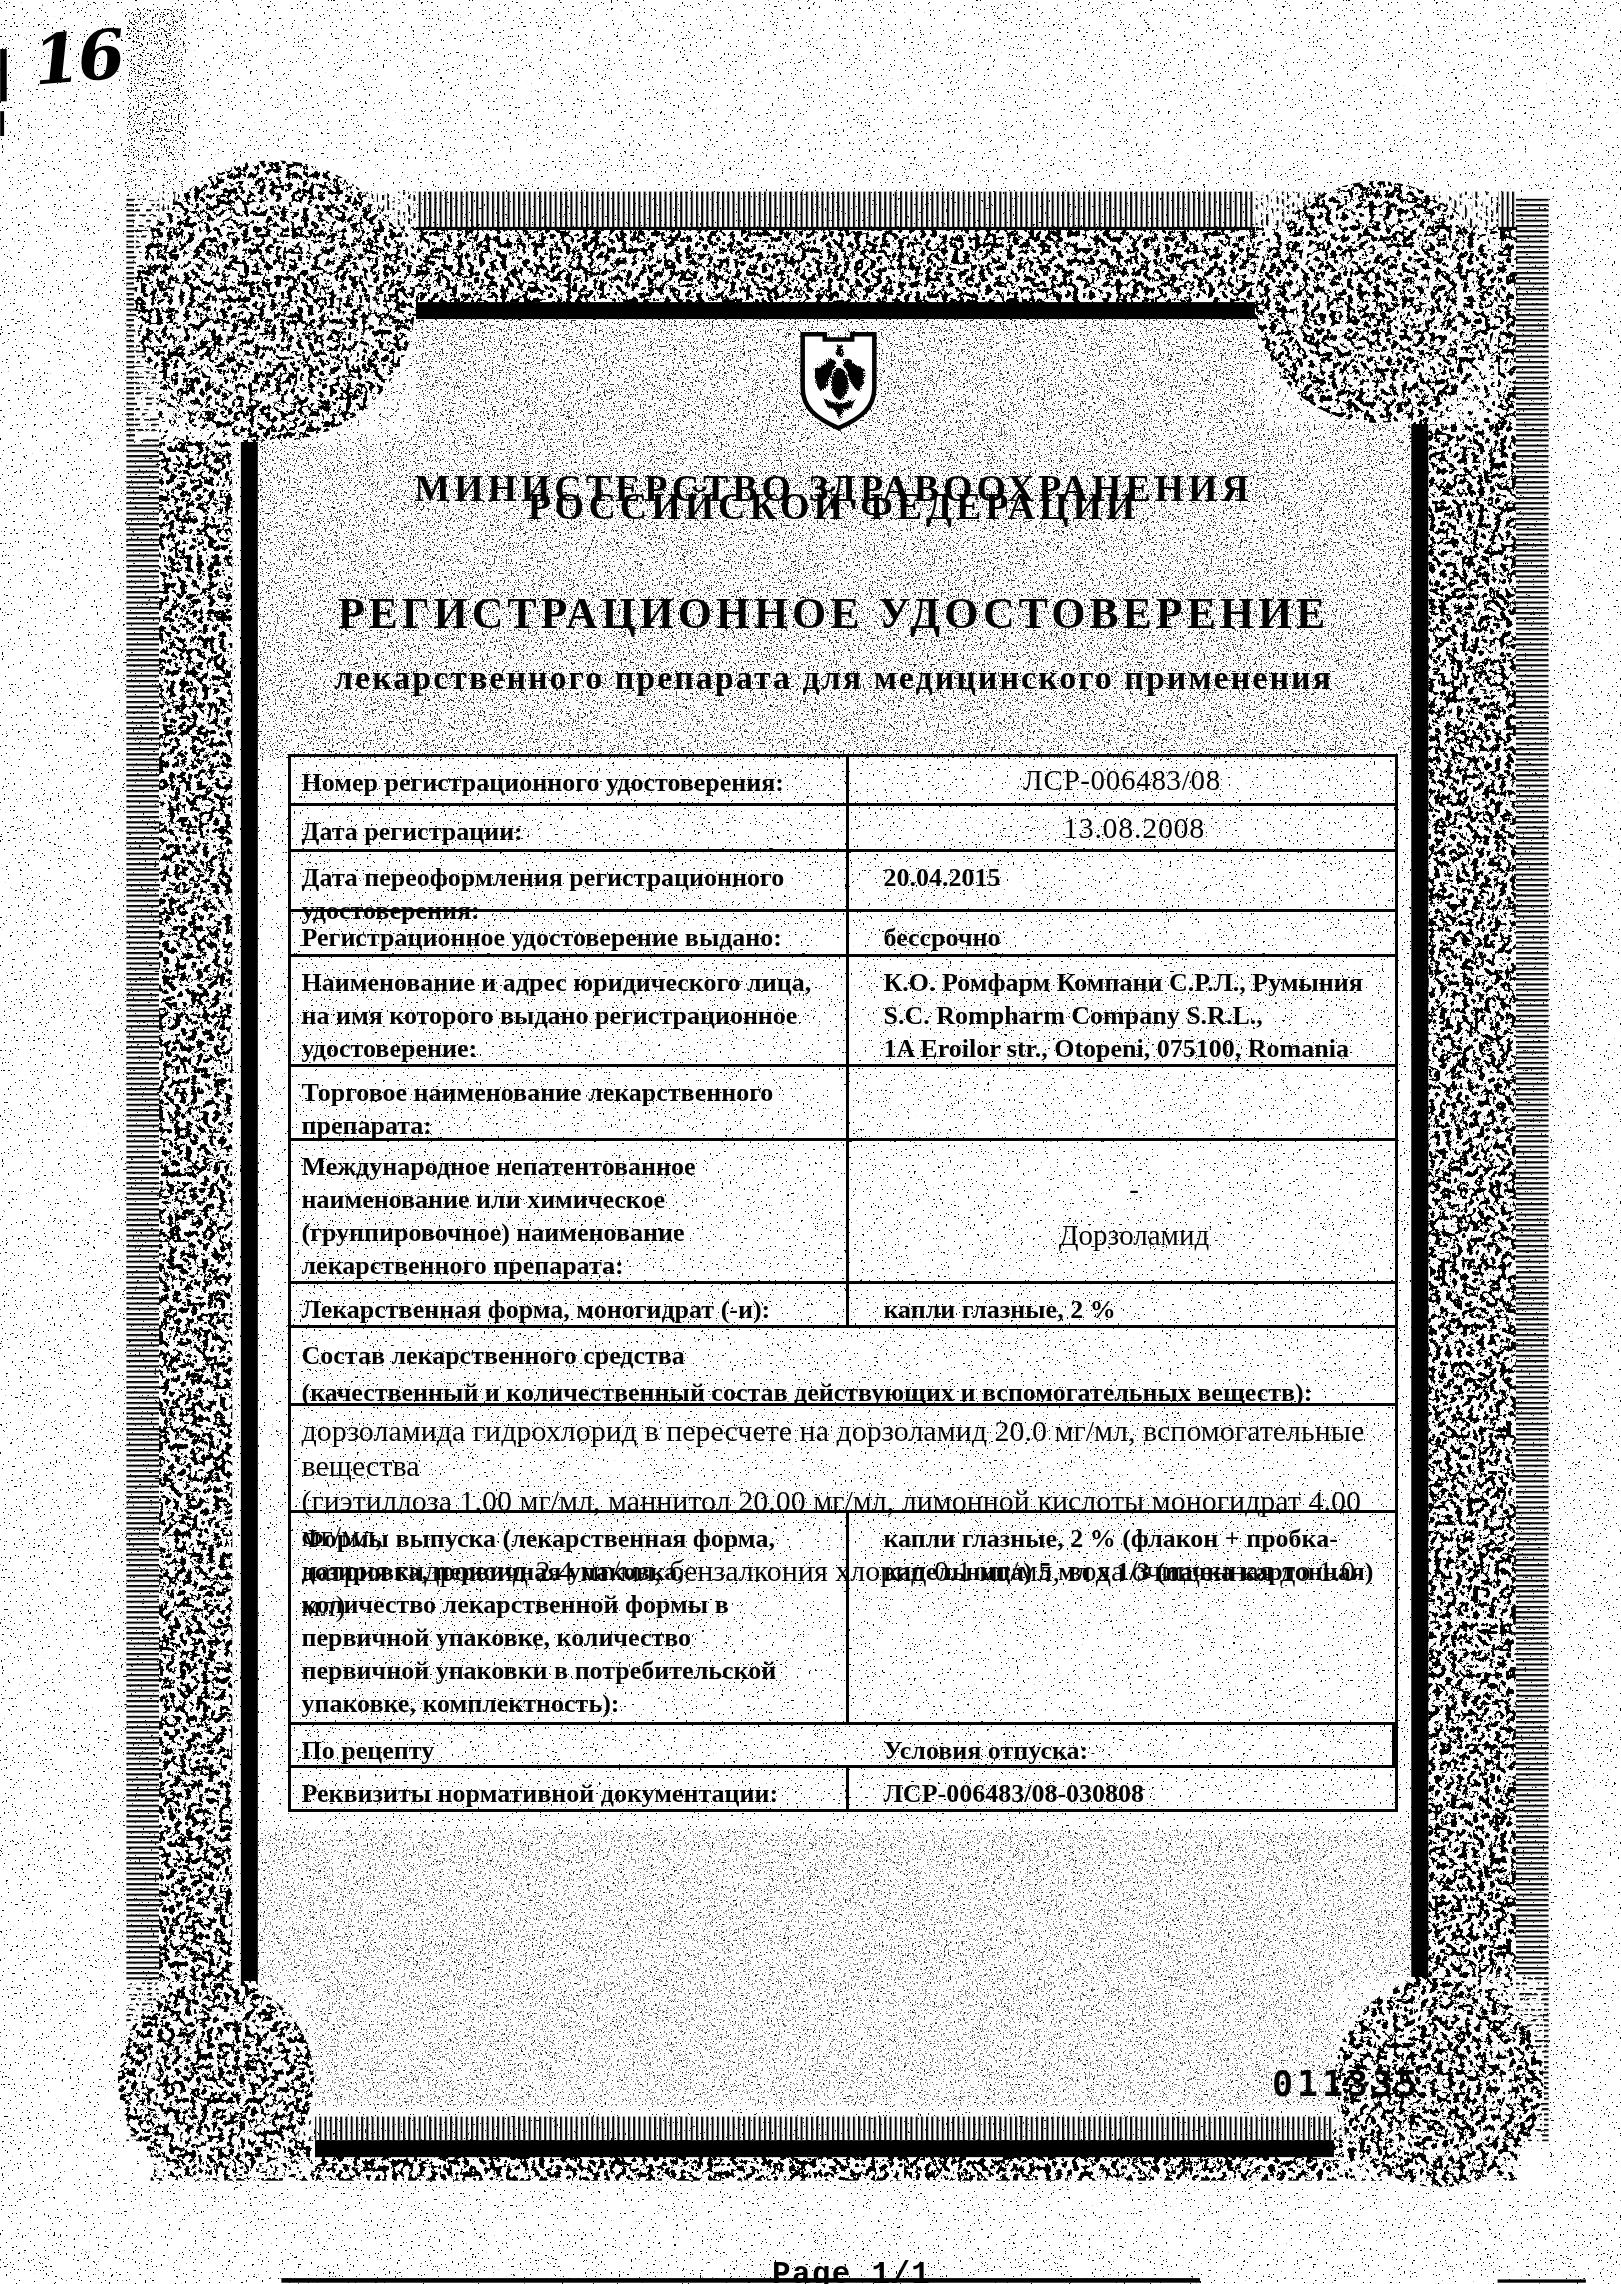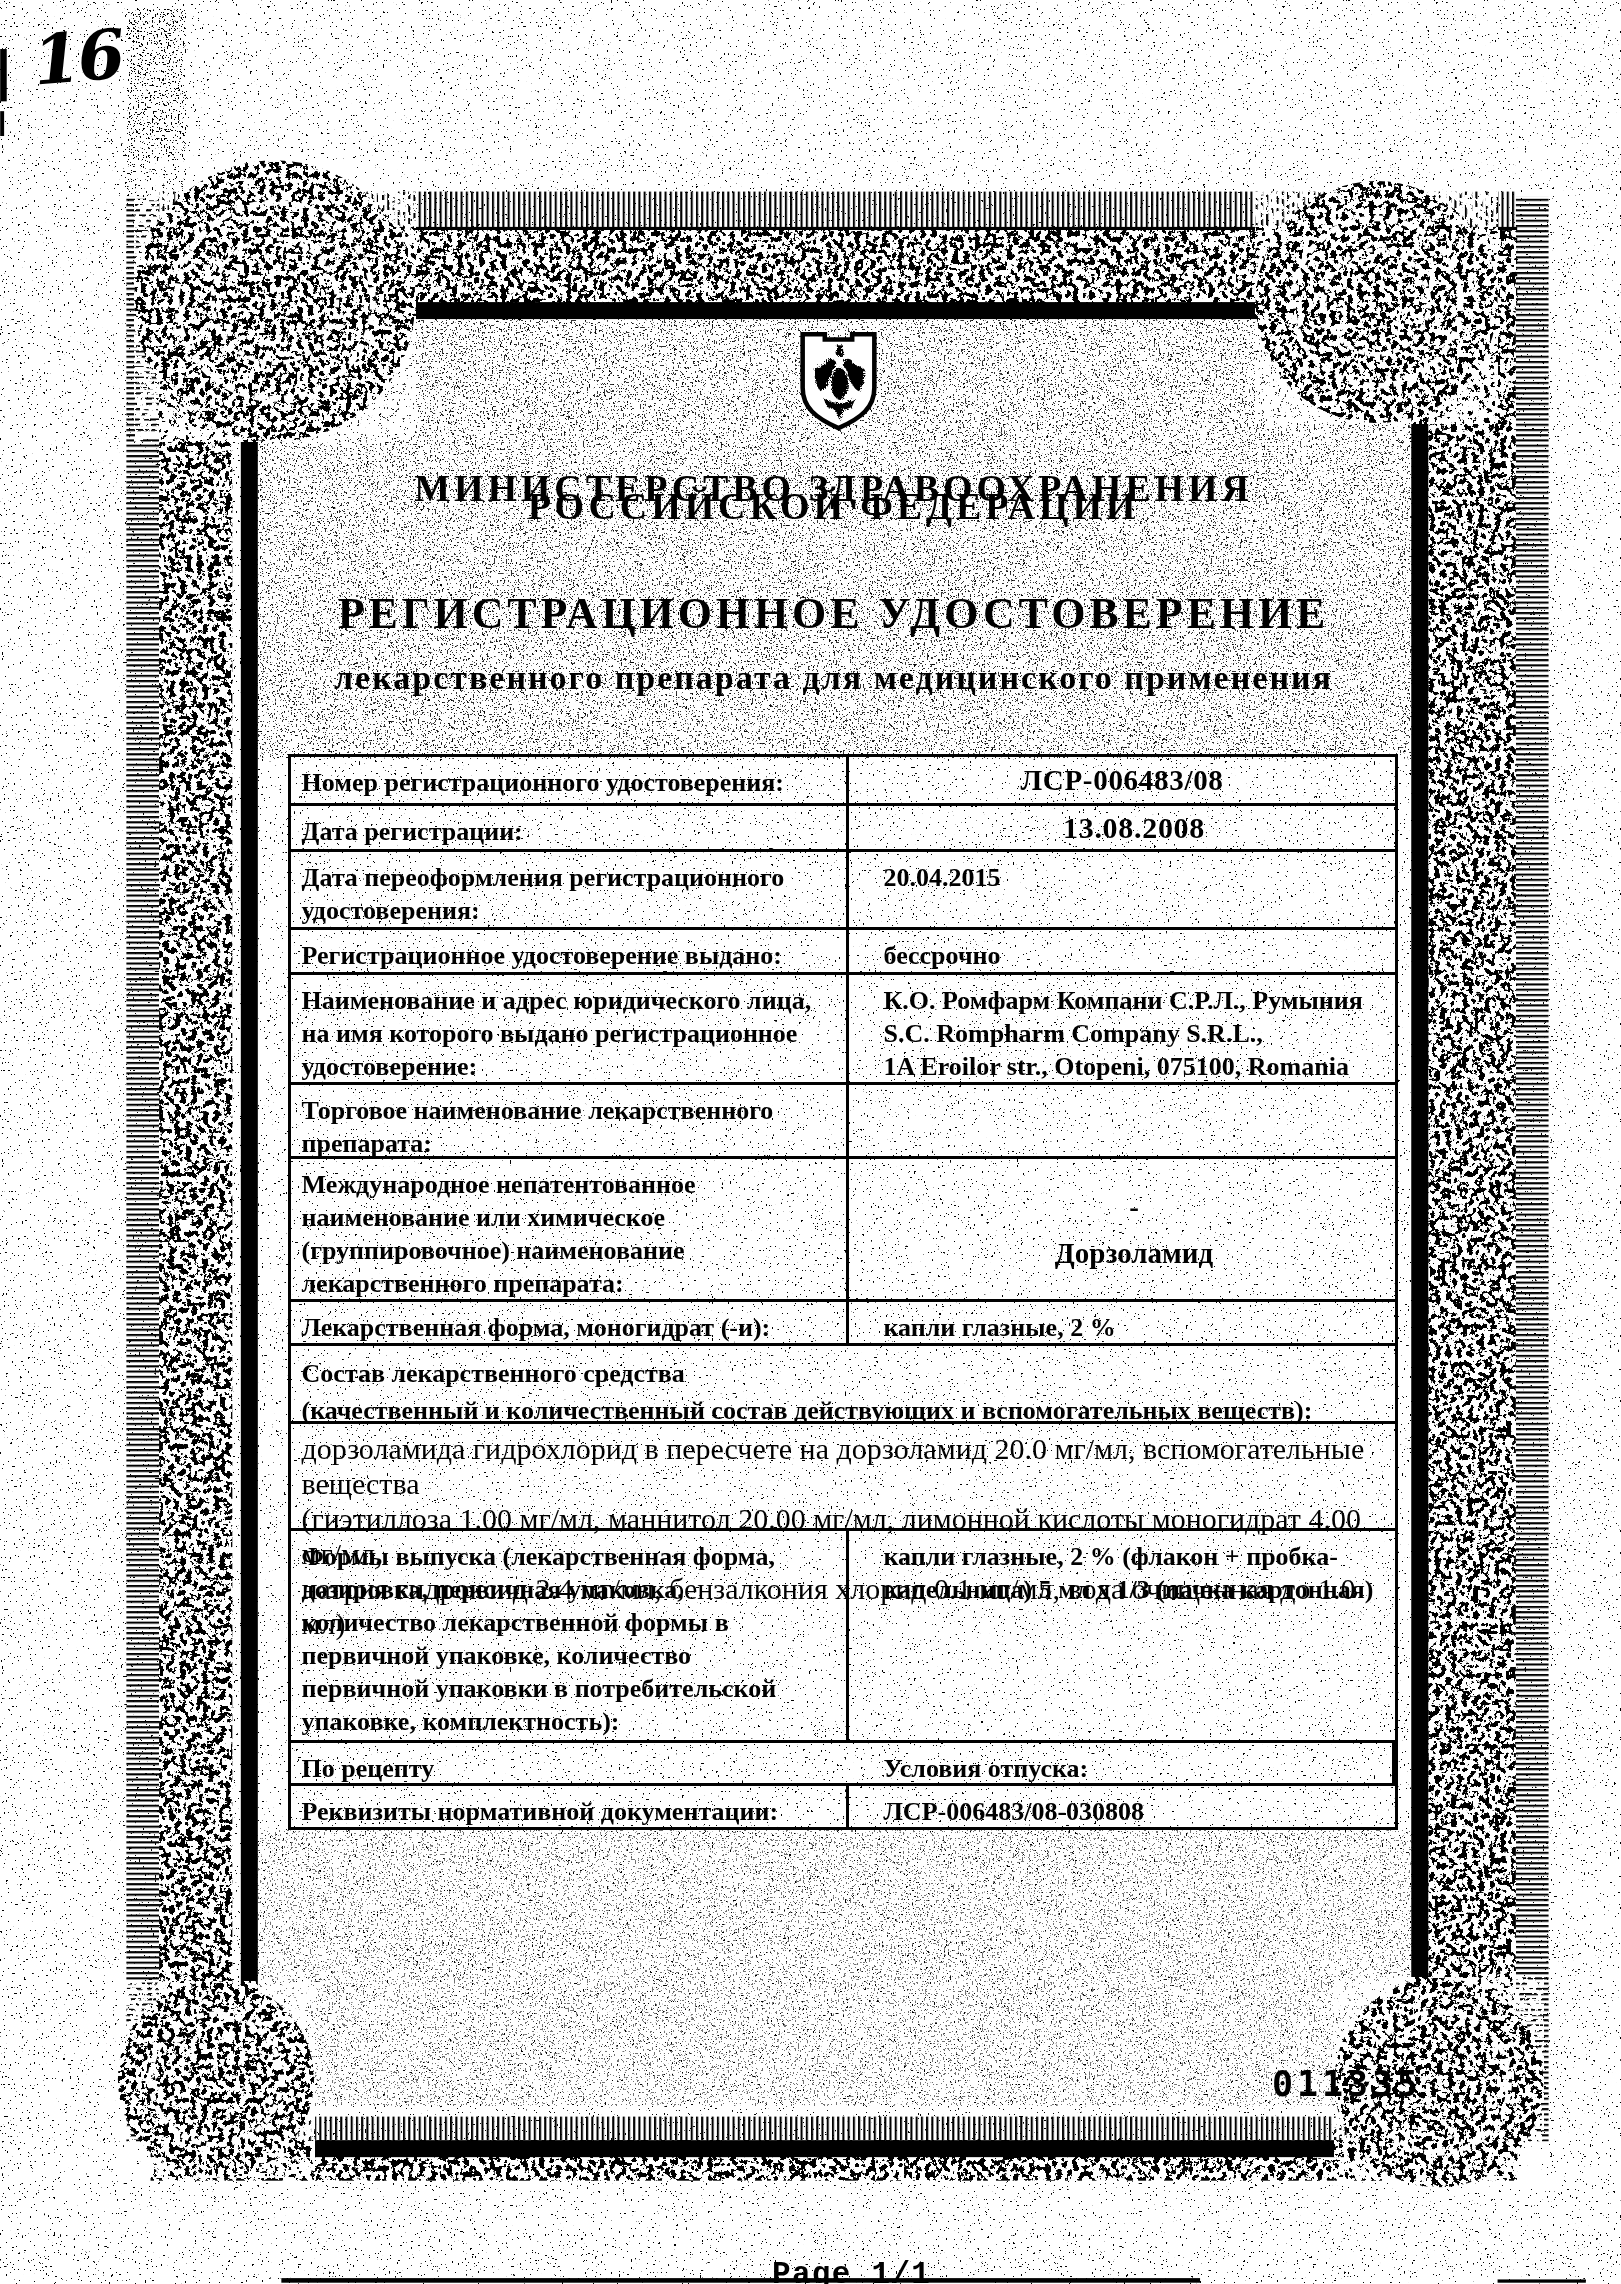--- a/index.html
+++ b/index.html
@@ -34,21 +34,21 @@
   .trow.full{grid-template-columns:1fr;}
   .cell{
     box-sizing:border-box;white-space:pre-line;
     padding:9.2px 10.5px 0 10.5px;line-height:33px;
   }
   .cell.lbl{font-weight:700;border-right:3.3px solid #000;}
   .trow.full .cell.lbl{border-right:none;}
   .cell.val{font-weight:600;}
   .cell.val.ctr{
     display:flex;align-items:center;justify-content:center;
-    text-align:center;padding:0 6.5px;font-weight:700;
+    text-align:center;padding:0 6.5px;font-weight:400;
   }
   .r1 .val{font-size:29px;letter-spacing:0.7px;}
   .r2 .val{font-size:30px;letter-spacing:0.7px;}
   .r6 .val{font-size:31px;}
   .r7 .val{font-size:29px;line-height:46px;}
   .r10 .lbl{font-weight:400;font-size:30px;line-height:35px;padding-top:6.5px;}
   .r9 .lbl{line-height:37px;}
 
   .serial{
     left:1272px;top:2064px;
@@ -179,21 +179,21 @@
     <div class="trow r1" style="height:46px">
       <div class="cell lbl">Номер регистрационного удостоверения:</div>
       <div class="cell val ctr">ЛСР-006483/08</div>
     </div>
 
     <div class="trow r2" style="height:46px">
       <div class="cell lbl">Дата регистрации:</div>
       <div class="cell val ctr">13.08.2008</div>
     </div>
 
-    <div class="trow" style="height:78px">
+    <div class="trow" style="height:60px">
       <div class="cell lbl">Дата переоформления регистрационного
 удостоверения:</div>
       <div class="cell val">20.04.2015</div>
     </div>
 
     <div class="trow" style="height:45px">
       <div class="cell lbl">Регистрационное удостоверение выдано:</div>
       <div class="cell val">бессрочно</div>
     </div>
 

